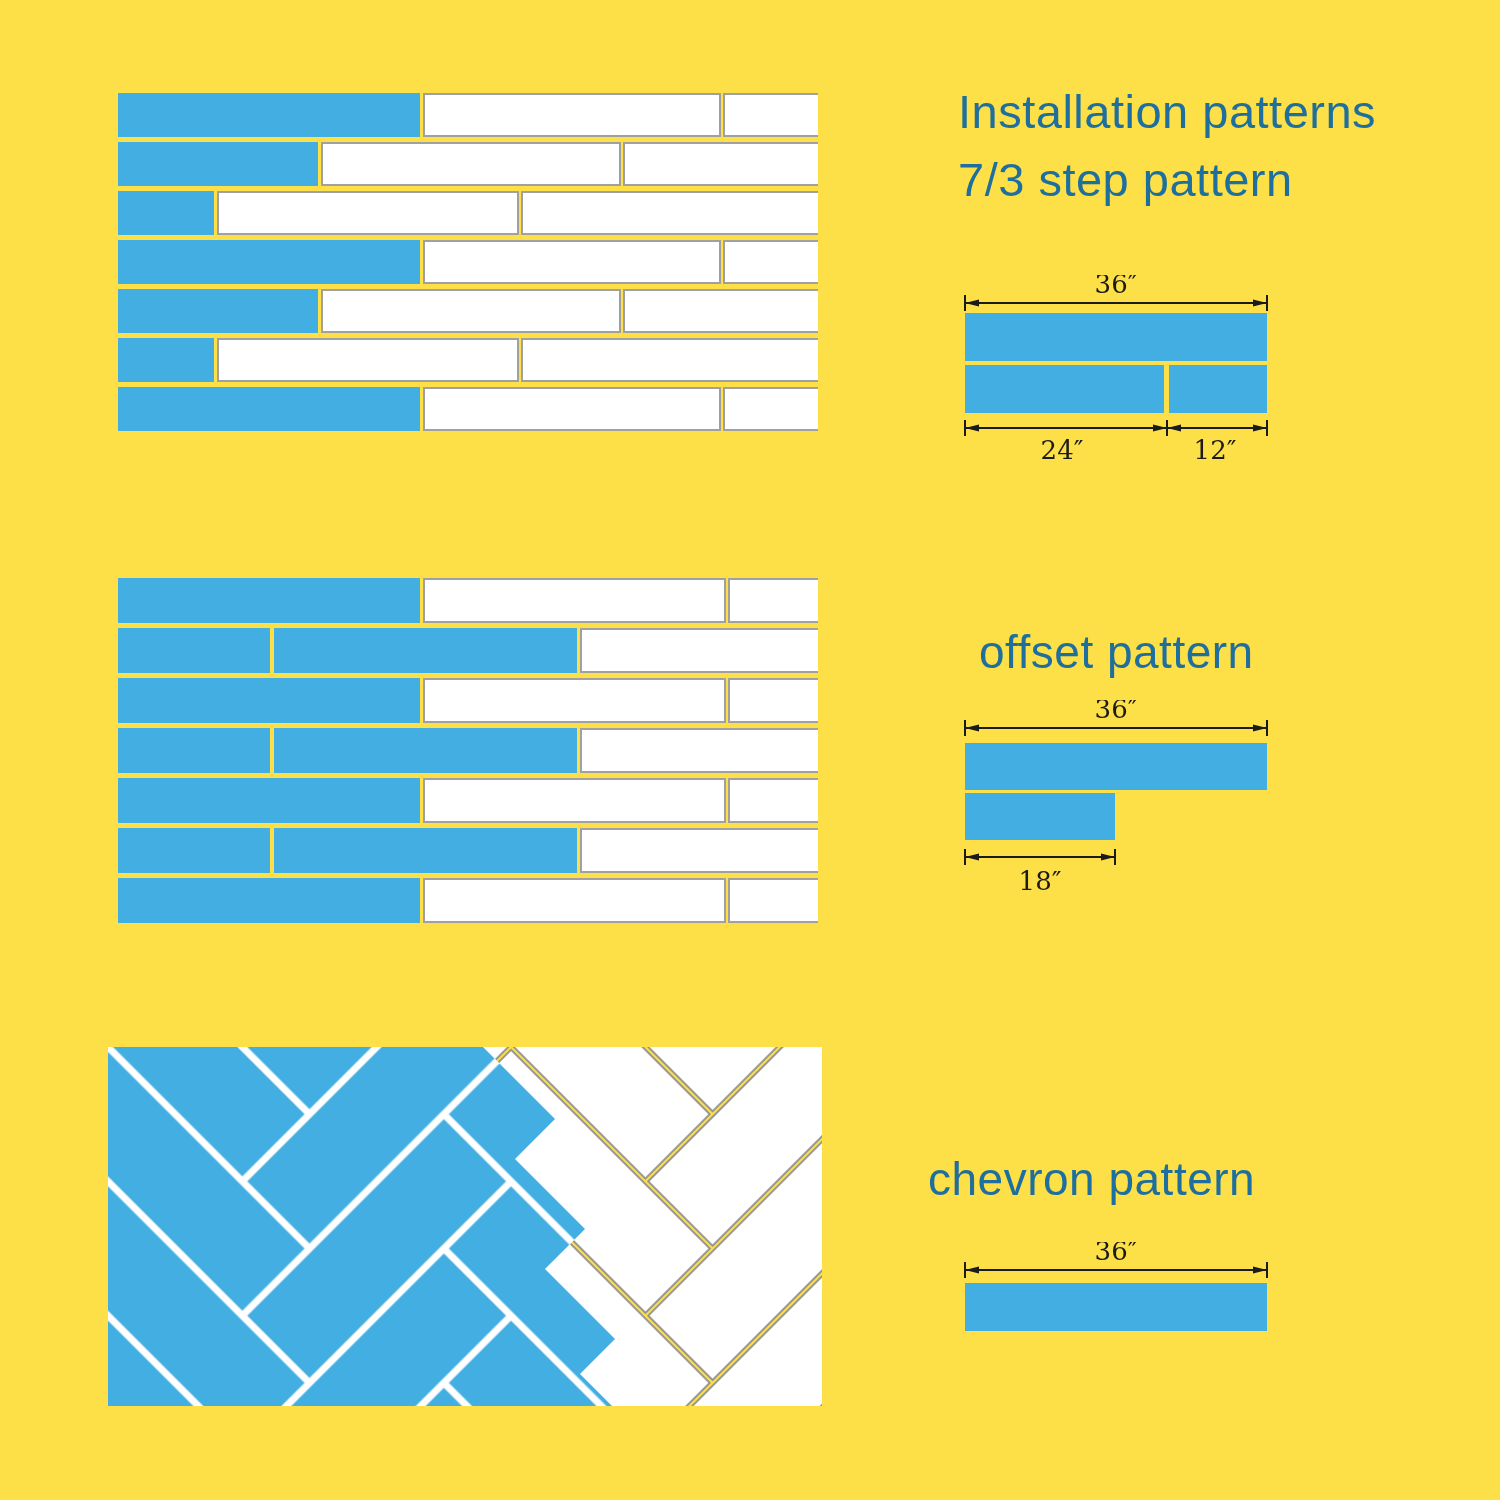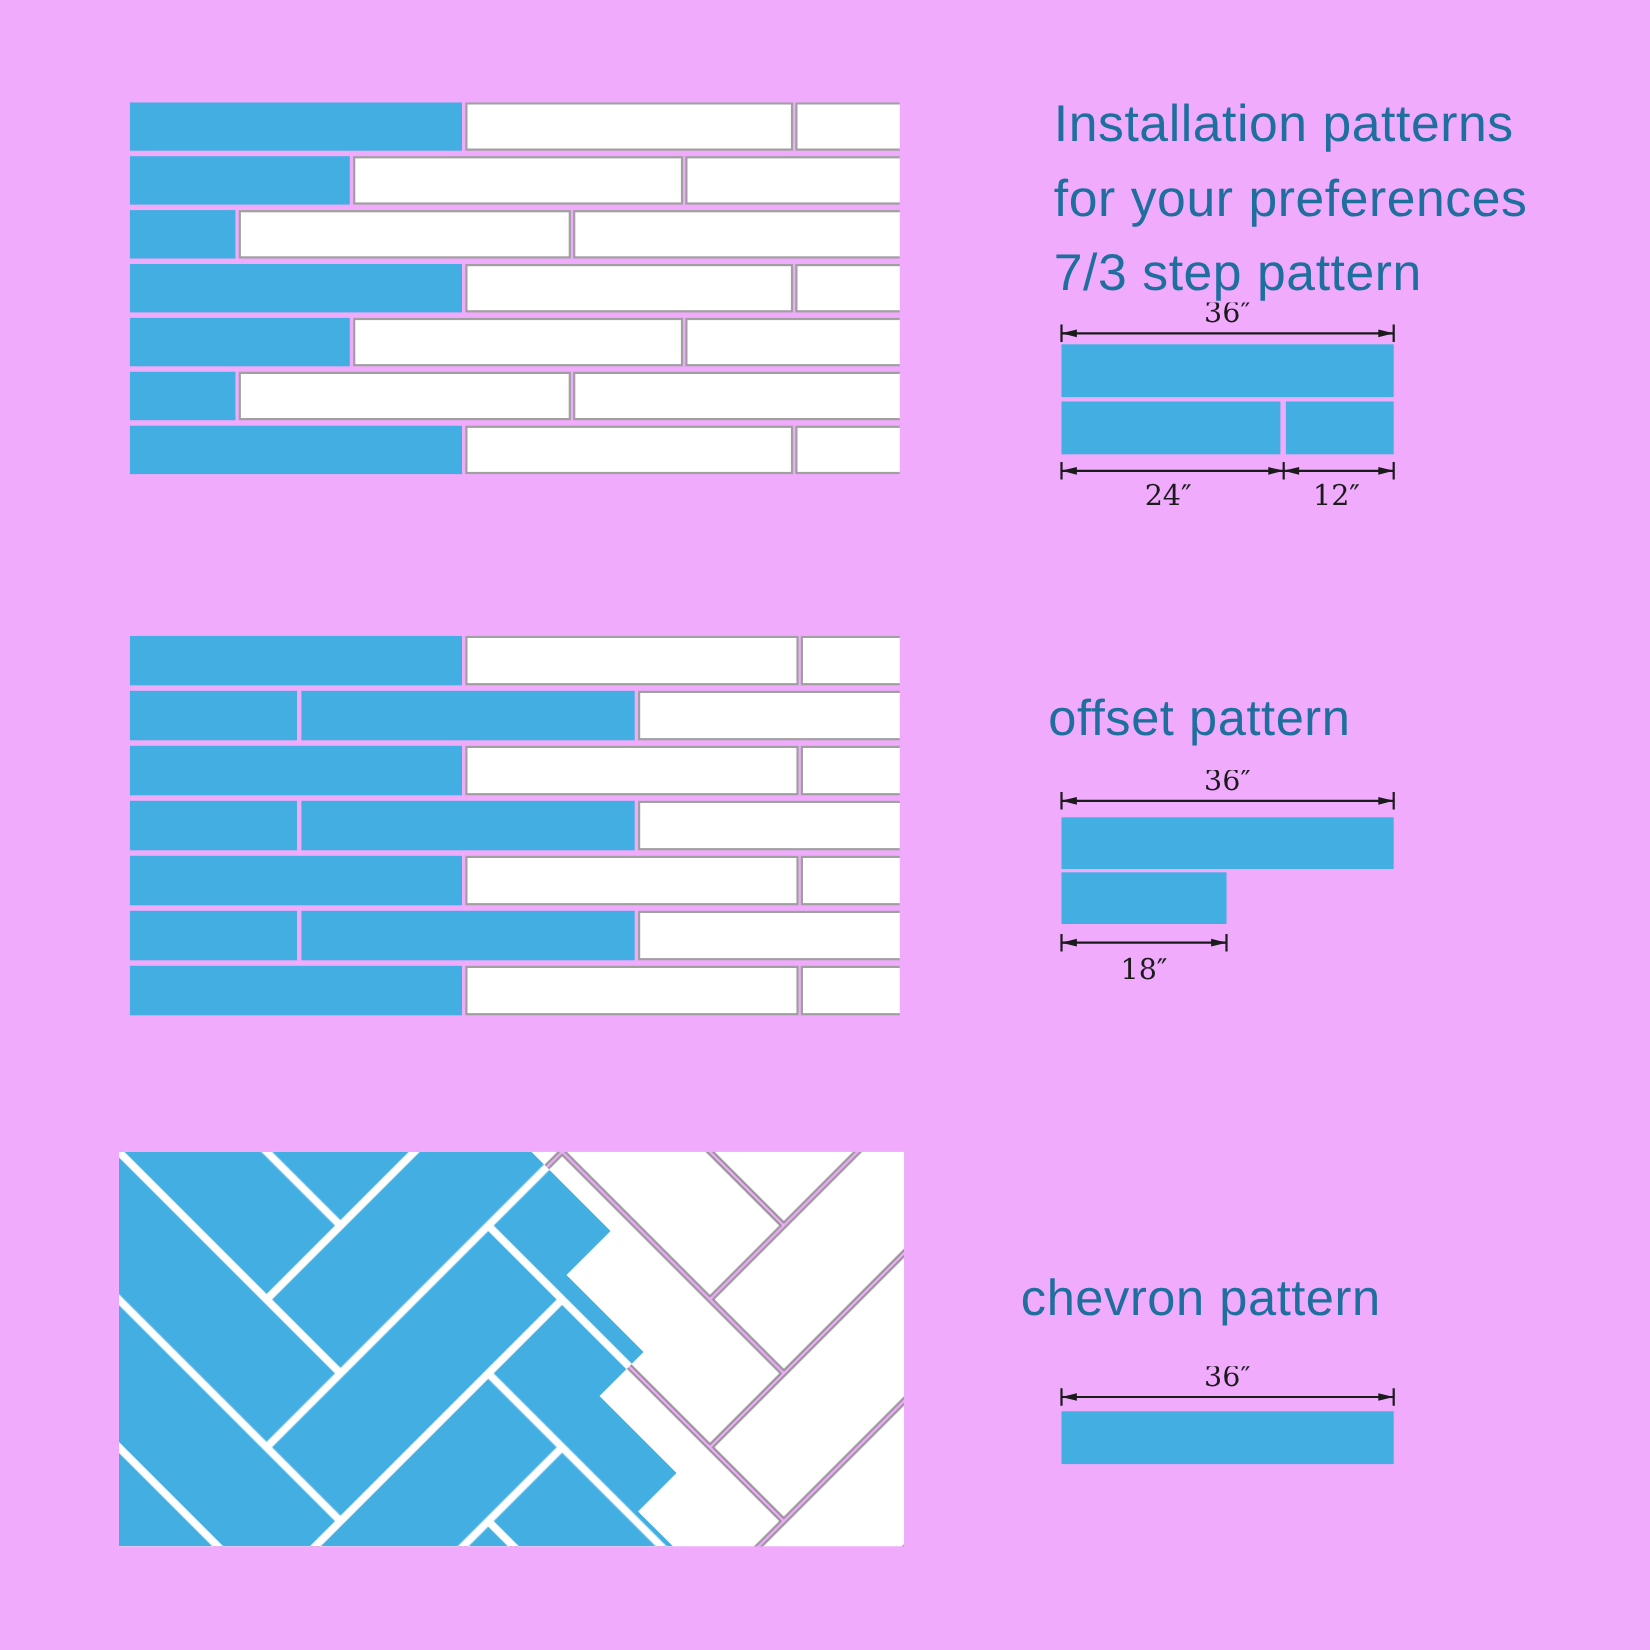--- a/index.html
+++ b/index.html
@@ -1,16 +1,16 @@
 <!DOCTYPE html>
 <html><head>
 <meta charset="utf-8">
 <style>
   html,body{margin:0;padding:0;background:#ffffff;}
-  .canvas{position:relative;width:1500px;height:1500px;background:#f0abfc;overflow:hidden;
+  .canvas{position:relative;width:1500px;height:1500px;background:#fde047;overflow:hidden;
           font-family:"Liberation Sans",sans-serif;}
   .abs{position:absolute;}
   .headline{color:#1E6F9E;font-size:47px;line-height:68px;font-weight:400;letter-spacing:0.5px;}
   .subhead{color:#1E6F9E;font-size:46px;font-weight:400;letter-spacing:0.5px;}
   svg{display:block;}
   svg text.dim{font-family:"DejaVu Serif","Liberation Serif",serif;font-size:26px;fill:#1B1B1B;}
   .dimline line{stroke:#1B1B1B;stroke-width:2;}
   .dimline polygon{fill:#1B1B1B;}
   .wp{fill:#ffffff;stroke:#A0A0A0;stroke-width:2;}
   .bp{fill:#43AEE1;}
@@ -48,21 +48,20 @@
     <rect class="wp" x="100" y="246" width="300" height="42"></rect>
     <rect class="wp" x="404" y="246" width="308" height="42"></rect>
 
     <rect class="bp" x="0" y="294" width="302" height="44"></rect>
     <rect class="wp" x="306" y="295" width="296" height="42"></rect>
     <rect class="wp" x="606" y="295" width="106" height="42"></rect>
   </svg>
 
   <div class="abs headline" style="left:958px;top:78px;width:470px;">
     <div>Installation patterns</div>
-    <div>for your preferences</div>
     <div>7/3 step pattern</div>
   </div>
 
   <svg class="abs" style="left:945px;top:275px;" width="345" height="195" viewBox="0 0 345 195">
     <g class="dimline">
       <line x1="20" y1="28" x2="322" y2="28"></line>
       <line x1="20" y1="20" x2="20" y2="36"></line>
       <line x1="322" y1="20" x2="322" y2="36"></line>
       <polygon points="20,28 34,24.5 34,31.5"></polygon>
       <polygon points="322,28 308,24.5 308,31.5"></polygon>
@@ -111,21 +110,21 @@
 
     <rect class="bp" x="0" y="250" width="152" height="45"></rect>
     <rect class="bp" x="156" y="250" width="303" height="45"></rect>
     <rect class="wp" x="463" y="251" width="249" height="43"></rect>
 
     <rect class="bp" x="0" y="300" width="302" height="45"></rect>
     <rect class="wp" x="306" y="301" width="301" height="43"></rect>
     <rect class="wp" x="611" y="301" width="101" height="43"></rect>
   </svg>
 
-  <div class="abs subhead" style="left:953px;top:625px;text-align:right;">offset pattern</div>
+  <div class="abs subhead" style="left:979px;top:625px;text-align:right;">offset pattern</div>
 
   <svg class="abs" style="left:945px;top:700px;" width="345" height="200" viewBox="0 0 345 200">
     <g class="dimline">
       <line x1="20" y1="28" x2="322" y2="28"></line>
       <line x1="20" y1="20" x2="20" y2="36"></line>
       <line x1="322" y1="20" x2="322" y2="36"></line>
       <polygon points="20,28 34,24.5 34,31.5"></polygon>
       <polygon points="322,28 308,24.5 308,31.5"></polygon>
     </g>
     <text class="dim" x="171" y="18" text-anchor="middle">36″</text>

